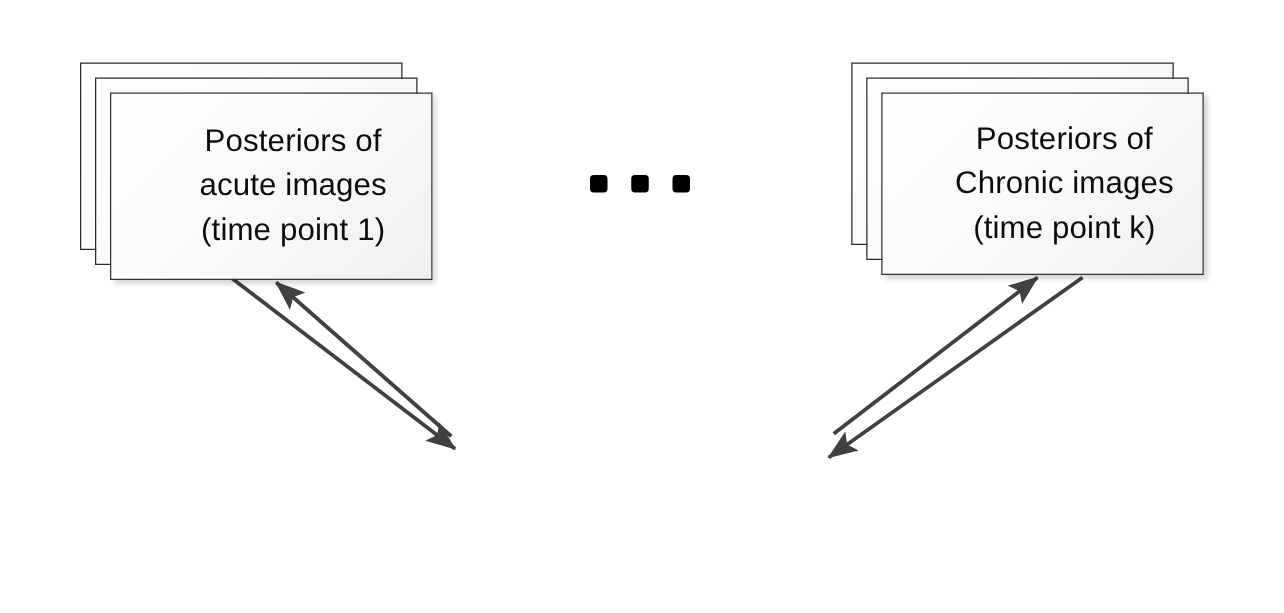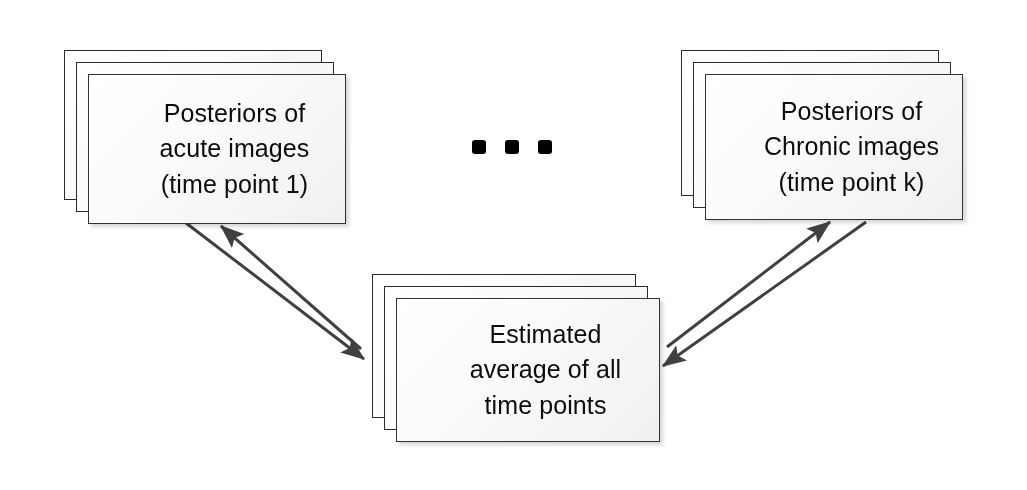--- a/index.html
+++ b/index.html
@@ -135,23 +135,14 @@
   <div class="card-stack" id="stack-chronic">
     <div class="card back2"></div>
     <div class="card back1"></div>
     <div class="card front">
       <div class="card-text">Posteriors of
 Chronic images
 (time point k)</div>
     </div>
   </div>
 
-  <div class="card-stack" id="stack-average">
-    <div class="card back2"></div>
-    <div class="card back1"></div>
-    <div class="card front">
-      <div class="card-text">Estimated
-average of all
-time points</div>
-    </div>
-  </div>
 
 </div>
 
 </body></html>

